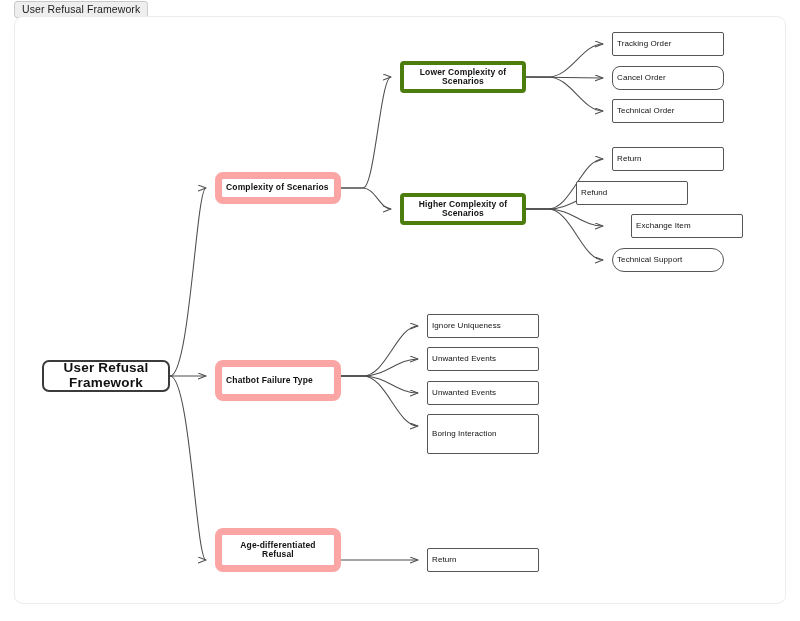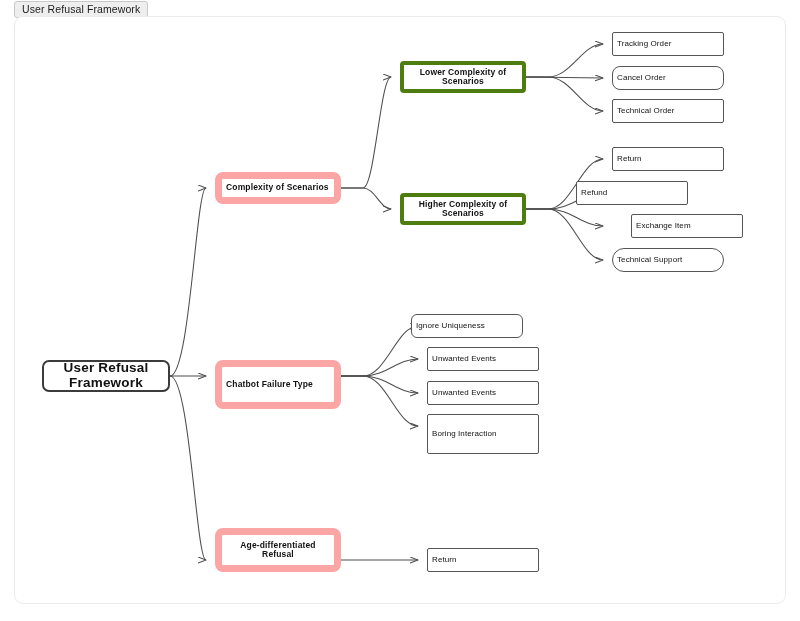--- a/index.html
+++ b/index.html
@@ -147,21 +147,21 @@
       </g>
   </svg>
 
   <div id="node-layer">
       <div class="node root" style="left: 42px; top: 360px; width: 128px; height: 32px;">
         <span class="node-label">User Refusal Framework</span>
       </div>
       <div class="node level2" style="left: 215px; top: 172px; width: 126px; height: 32px;">
         <span class="node-label">Complexity of Scenarios</span>
       </div>
-      <div class="node level2" style="left: 215px; top: 360px; width: 126px; height: 49px;">
+      <div class="node level2" style="left: 215px; top: 360px; width: 126px; height: 41px;">
         <span class="node-label">Chatbot Failure Type</span>
       </div>
       <div class="node level2" style="left: 215px; top: 528px; width: 126px; height: 44px;">
         <span class="node-label">Age-differentiated Refusal</span>
       </div>
       <div class="node level3" style="left: 400px; top: 61px; width: 126px; height: 32px;">
         <span class="node-label">Lower Complexity of Scenarios</span>
       </div>
       <div class="node level3" style="left: 400px; top: 193px; width: 126px; height: 32px;">
         <span class="node-label">Higher Complexity of Scenarios</span>
@@ -180,21 +180,21 @@
       </div>
       <div class="node leaf" style="left: 576px; top: 181px; width: 112px; height: 24px;">
         <span class="node-label">Refund</span>
       </div>
       <div class="node leaf" style="left: 612px; top: 214px; width: 112px; height: 24px; margin-left: 19px;">
         <span class="node-label">Exchange Item</span>
       </div>
       <div class="node leaf" style="left: 612px; top: 248px; width: 112px; height: 24px; border-radius: 12px;">
         <span class="node-label">Technical Support</span>
       </div>
-      <div class="node leaf" style="left: 411px; top: 314px; width: 112px; height: 24px; border-radius: 6px;">
+      <div class="node leaf" style="left: 427px; top: 314px; width: 112px; height: 24px;">
         <span class="node-label">Ignore Uniqueness</span>
       </div>
       <div class="node leaf" style="left: 427px; top: 347px; width: 112px; height: 24px;">
         <span class="node-label">Unwanted Events</span>
       </div>
       <div class="node leaf" style="left: 427px; top: 381px; width: 112px; height: 24px;">
         <span class="node-label">Unwanted Events</span>
       </div>
       <div class="node leaf" style="left: 427px; top: 414px; width: 112px; height: 40px;">
         <span class="node-label">Boring Interaction</span>

